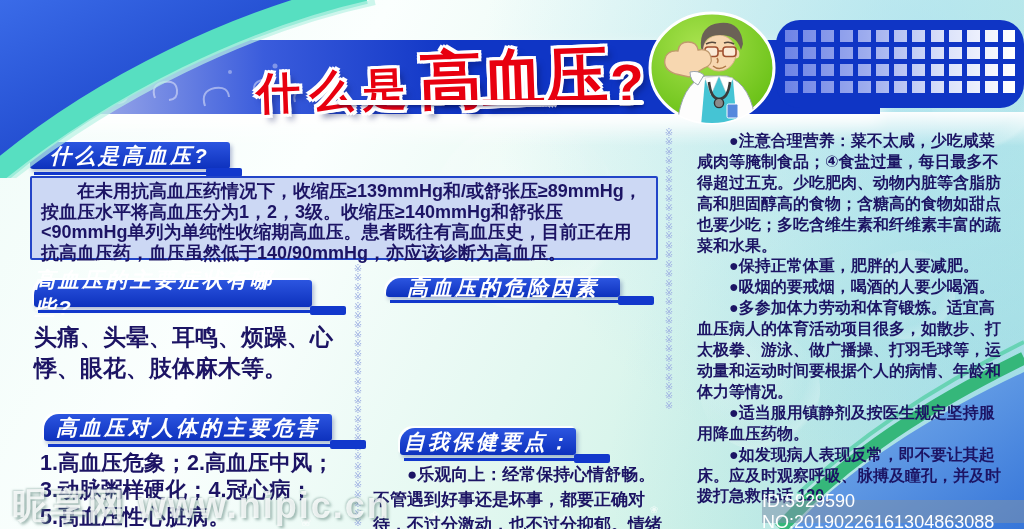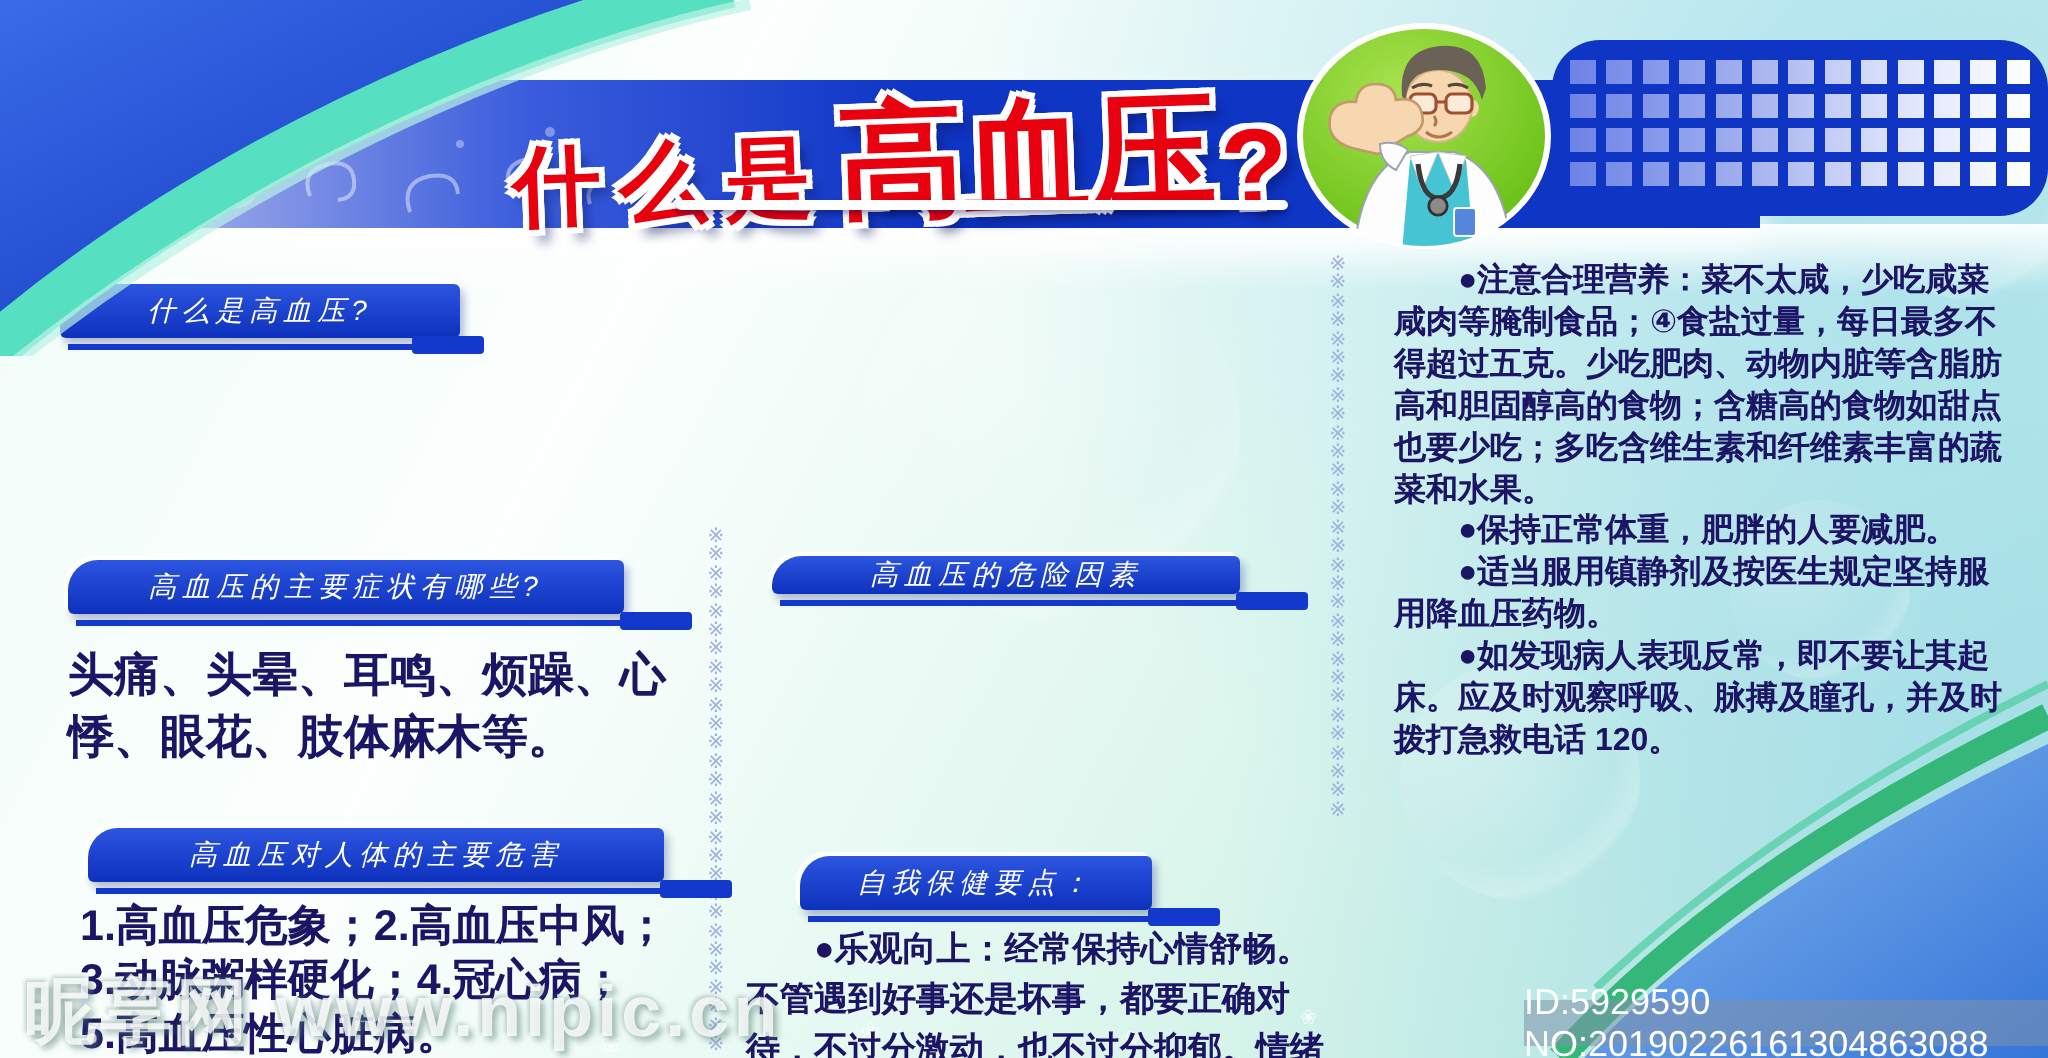--- a/index.html
+++ b/index.html
@@ -31,22 +31,22 @@
     text-shadow:-3px -3px 0 #fff,3px -3px 0 #fff,-3px 3px 0 #fff,3px 3px 0 #fff,0 -3px 0 #fff,0 3px 0 #fff,-3px 0 0 #fff,3px 0 0 #fff,5px 6px 6px rgba(10,20,90,.55);}
   #title .t1{font-size:44px;letter-spacing:9px;margin-bottom:7px;}
   #title .t2{font-size:63px;margin-left:4px;}
   #title .tq{font-size:55px;margin-left:2px;margin-bottom:2px;}
   #title-underline{left:338px;top:100px;width:306px;height:5px;background:#fff;border-radius:3px;z-index:6;box-shadow:0 2px 3px rgba(0,0,60,.4);}
   
   #doctor{left:646px;top:10px;width:132px;height:116px;z-index:7;}
   
   .sec{z-index:4;}
   .sec .bar{position:relative;height:100%;background:linear-gradient(180deg,#2c55e0,#0d31bd);color:#fff;
-    font-weight:normal;font-style:italic;display:flex;align-items:center;justify-content:center;
-    border-radius:15px 3px 3px 3px;letter-spacing:3px;font-size:14px;
+    font-weight:bold;font-style:italic;display:flex;align-items:center;justify-content:center;
+    border-radius:15px 3px 3px 3px;letter-spacing:3px;font-size:21px;
     box-shadow:-2px -2px 0 rgba(255,255,255,.9),2px 3px 4px rgba(10,30,120,.3);}
   .sec .line{position:absolute;left:4px;right:-34px;bottom:-6px;height:3px;background:#1238cc;}
   .sec .line::after{content:"";position:absolute;right:0;top:-4px;width:36px;height:9px;background:#1238cc;border-radius:2px;}
   .sec1 .line{right:-12px;}
   
   .navy{color:#1c1464;font-weight:bold;z-index:4;}
   #intro-box{left:30px;top:176px;width:628px;height:84px;background:#ccd8f4;border:2px solid #2244c8;border-radius:2px;
     box-sizing:border-box;padding:3px 9px;font-size:18px;line-height:20.5px;color:#1c1464;font-weight:bold;z-index:4;}
   #symptoms-body{left:34px;top:322px;width:312px;font-size:23px;line-height:31px;}
   #harms-list{left:40px;top:450px;width:316px;font-size:21.5px;line-height:27px;}
@@ -151,20 +151,21 @@
 
       <path d="M30,64 q-13,-4 -11,-15 q2,-9 13,-8 q1,-9 10,-9 q9,0 10,8 q11,-2 13,7 q2,8 -7,11 l-15,9 z" fill="#f7d7b0" stroke="#c09a6e" stroke-width="1.3"></path>
       <path d="M44,62 q8,-2 14,3 l-6,10 q-8,-4 -8,-13z" fill="#fdfdfd" stroke="#9aa4b0" stroke-width="1"></path>
     </g>
   </svg>
 
   <div class="abs sec sec1" style="left:30px;top:142px;width:200px;height:27px;">
     <div class="bar">什么是高血压?</div>
     <div class="line"></div>
   </div>
+  <div class="abs" id="intro-box">　　在未用抗高血压药情况下，收缩压≥139mmHg和/或舒张压≥89mmHg，按血压水平将高血压分为1，2，3级。收缩压≥140mmHg和舒张压&lt;90mmHg单列为单纯性收缩期高血压。患者既往有高血压史，目前正在用抗高血压药，血压虽然低于140/90mmHg，亦应该诊断为高血压。</div>
 
   <div class="abs sec" style="left:34px;top:280px;width:278px;height:27px;">
     <div class="bar">高血压的主要症状有哪些?</div>
     <div class="line"></div>
   </div>
   <div class="abs navy" id="symptoms-body">头痛、头晕、耳鸣、烦躁、心悸、眼花、肢体麻木等。</div>
 
   <div class="abs sec" style="left:44px;top:414px;width:288px;height:27px;">
     <div class="bar">高血压对人体的主要危害</div>
     <div class="line"></div>
@@ -182,20 +183,22 @@
 
   <div class="abs sec" style="left:400px;top:428px;width:176px;height:27px;">
     <div class="bar">自我保健要点：</div>
     <div class="line"></div>
   </div>
   <div class="abs navy" id="selfcare-body">　　●乐观向上：经常保持心情舒畅。不管遇到好事还是坏事，都要正确对待，不过分激动，也不过分抑郁。情绪稳定，心</div>
 
   <div class="abs navy" id="right-col">
     <p>　　●注意合理营养：菜不太咸，少吃咸菜咸肉等腌制食品；④食盐过量，每日最多不得超过五克。少吃肥肉、动物内脏等含脂肪高和胆固醇高的食物；含糖高的食物如甜点也要少吃；多吃含维生素和纤维素丰富的蔬菜和水果。</p>
     <p>　　●保持正常体重，肥胖的人要减肥。</p>
+    <p>　　●吸烟的要戒烟，喝酒的人要少喝酒。</p>
+    <p>　　●多参加体力劳动和体育锻炼。适宜高血压病人的体育活动项目很多，如散步、打太极拳、游泳、做广播操、打羽毛球等，运动量和运动时间要根据个人的病情、年龄和体力等情况。</p>
     <p>　　●适当服用镇静剂及按医生规定坚持服用降血压药物。</p>
     <p>　　●如发现病人表现反常，即不要让其起床。应及时观察呼吸、脉搏及瞳孔，并及时拨打急救电话 120。</p>
   </div>
 
   <div class="divider" id="divider-left">※※※※※※※※※※※※※※※※※※※※※※※※※※※※</div>
   <div class="divider" id="divider-right">※※※※※※※※※※※※※※※※※※※※※※※※※※※※※※</div>
 
   <svg class="abs" id="corner-tl" width="430" height="178" viewBox="0 0 430 178">
     <defs>
       <linearGradient id="bluecorner" x1="0" y1="0" x2="1" y2="1">

